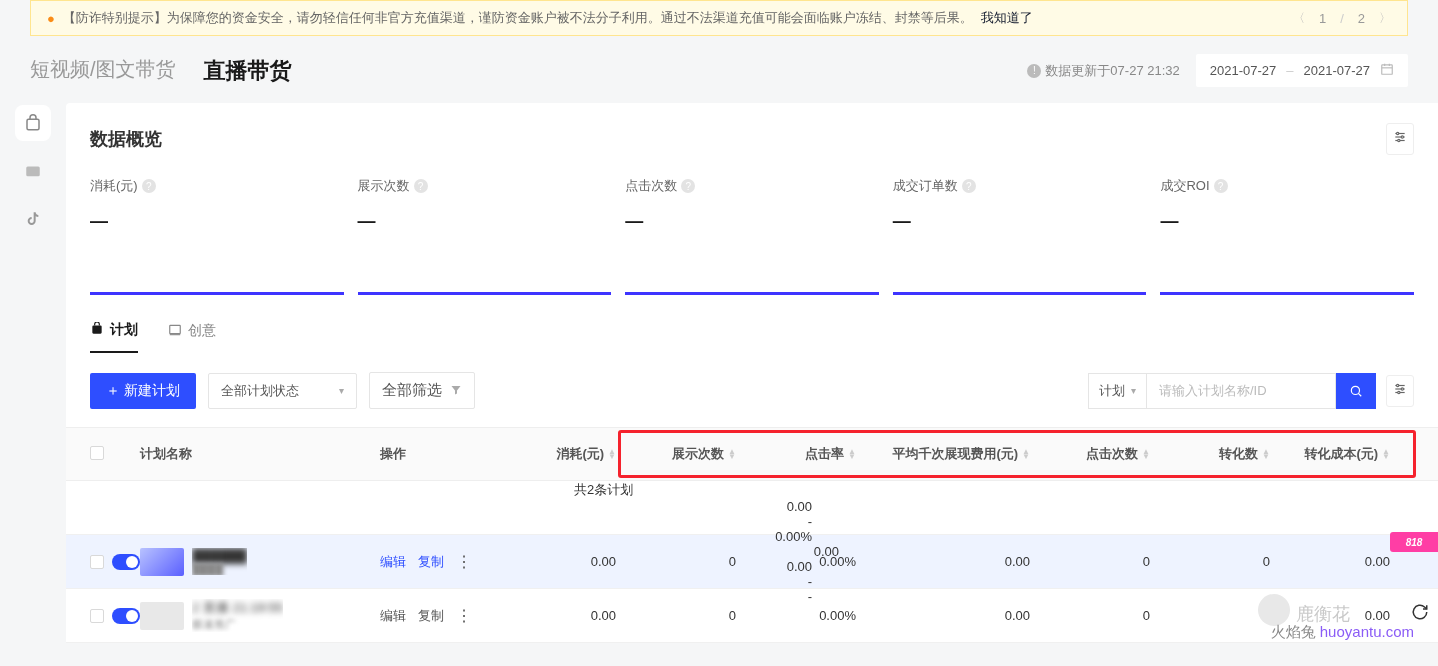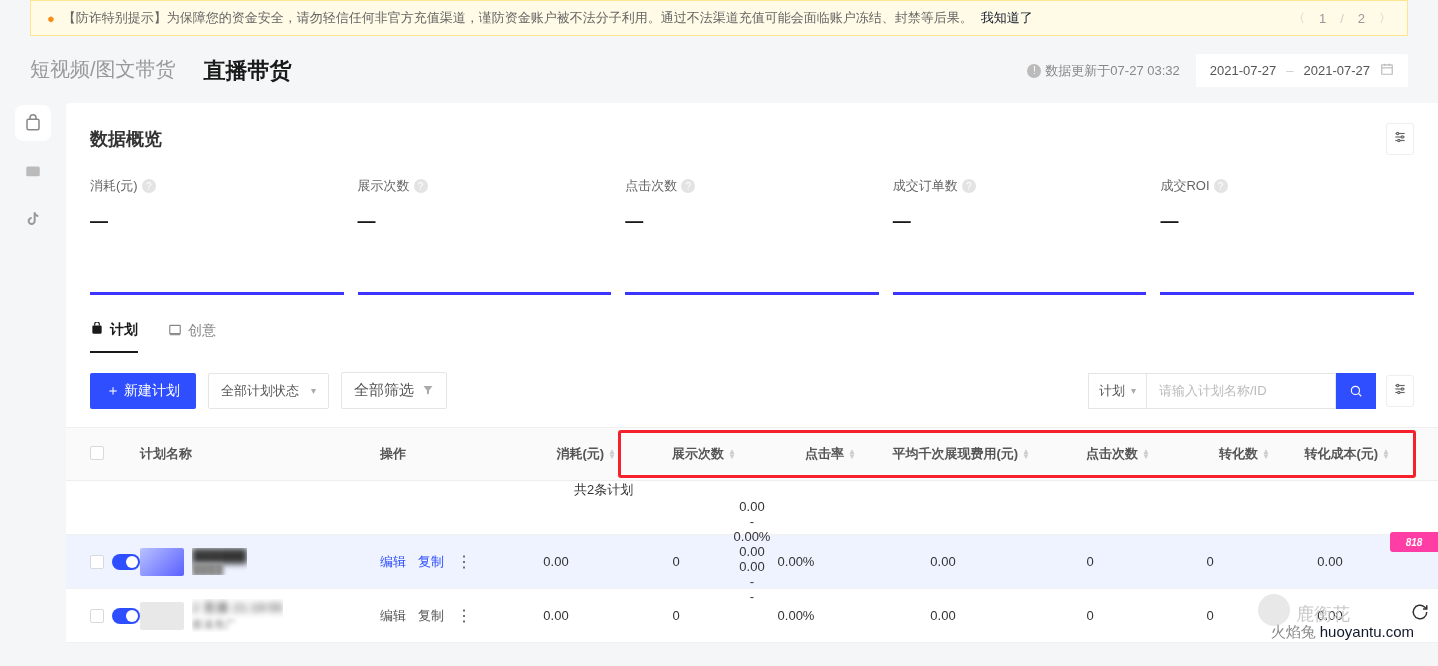--- a/index.html
+++ b/index.html
@@ -34,21 +34,21 @@
 .card-label { font-size: 13px; color: #666; display: flex; align-items: center; gap: 4px; }
 .q-icon { display: inline-flex; width: 14px; height: 14px; border-radius: 50%; background: #e3e3e3; color: #fff; font-size: 10px; align-items: center; justify-content: center; font-style: normal; }
 .card-value { font-size: 18px; font-weight: 600; margin-top: 16px; color: #1a1a1a; }
 .section-tabs { display: flex; gap: 30px; padding: 18px 24px 0 24px; border-bottom: 1px solid transparent; }
 .sect-tab { display: flex; align-items: center; gap: 6px; font-size: 14px; color: #888; padding-bottom: 12px; cursor: pointer; }
 .sect-tab.active { color: #1a1a1a; font-weight: 600; border-bottom: 2px solid #1a1a1a; }
 .sect-tab-icon { font-size: 14px; }
 .toolbar { display: flex; justify-content: space-between; align-items: center; padding: 18px 24px; }
 .toolbar-left { display: flex; gap: 12px; align-items: center; }
 .btn-primary { background: #2e4eff; color: #fff; border: none; padding: 9px 16px; font-size: 14px; border-radius: 2px; cursor: pointer; display: flex; align-items: center; gap: 4px; }
-.select-box { background: #fff; border: 1px solid #e5e5e5; padding: 8px 12px; font-size: 13px; color: #555; cursor: pointer; display: flex; align-items: center; gap: 12px; border-radius: 2px; }
+.select-box { background: #fff; border: 1px solid #e5e5e5; padding: 8px 12px; font-size: 13px; color: #555; cursor: pointer; display: flex; align-items: center; gap: 40px; border-radius: 2px; }
 .select-chevron { color: #aaa; font-size: 10px; }
 .filter-box { background: #fff; border: 1px solid #e5e5e5; padding: 8px 12px; font-size: 15px; color: #555; cursor: pointer; display: flex; align-items: center; gap: 8px; border-radius: 2px; }
 .filter-icon { color: #aaa; }
 .toolbar-right { display: flex; gap: 10px; align-items: center; }
 .search-group { display: flex; }
 .search-select { border: 1px solid #e5e5e5; padding: 8px 10px; font-size: 13px; color: #555; display: flex; align-items: center; gap: 6px; cursor: pointer; border-right: none; }
 .search-input { border: 1px solid #e5e5e5; padding: 8px 12px; font-size: 13px; width: 190px; outline: none; }
 .search-input::placeholder { color: #bbb; }
 .search-btn { background: #2e4eff; border: 1px solid #2e4eff; padding: 0 12px; cursor: pointer; display: flex; align-items: center; justify-content: center; }
 .search-btn svg { width: 14px; height: 14px; }
@@ -71,27 +71,27 @@
 .td-name { width: 240px; display: flex; align-items: center; gap: 8px; }
 .plan-thumb { width: 44px; height: 28px; background: linear-gradient(135deg,#b8c2ff,#5a5fff); border-radius: 2px; flex-shrink: 0; }
 .plan-thumb.gray { background: #e8e8e8; }
 .plan-info { display: flex; flex-direction: column; font-size: 11px; color: #888; overflow: hidden; }
 .plan-title { color: #333; font-size: 13px; filter: blur(3px); }
 .plan-sub { filter: blur(2px); }
 .td-ops { width: 116px; display: flex; gap: 12px; align-items: center; color: #555; }
 .op-link { color: #2e4eff; cursor: pointer; }
 .op-gray { color: #555; cursor: pointer; }
 .op-more { color: #555; cursor: pointer; font-size: 16px; }
-.td-num { width: 120px; text-align: center; }
+.td-num { width: 120px; text-align: right; }
 .td-num.wide { width: 174px; }
 .side-badge { position: absolute; right: 0; top: 532px; width: 48px; height: 20px; background: #ff3ea5; color: #fff; font-size: 10px; display: flex; align-items: center; justify-content: center; border-radius: 3px 0 0 3px; font-style: italic; font-weight: bold; }
 .watermark1 { position: absolute; right: 88px; bottom: 40px; color: #c9c9c9; display: flex; align-items: flex-end; gap: 6px; font-size: 18px; }
 .wm-circle { width: 32px; height: 32px; border-radius: 50%; background: #e8e8e8; }
 .watermark2 { position: absolute; right: 24px; bottom: 24px; color: #888; font-size: 15px; }
-.wm-en { color: #0f172a; margin-left: 4px; }
+.wm-en { color: #8b5cf6; margin-left: 4px; }
 .refresh-corner { position: absolute; right: 6px; bottom: 42px; width: 24px; height: 24px; display: flex; align-items: center; justify-content: center; cursor: pointer; color: #333; }
 </style>
 </head>
 <body>
 
 <div class="alert-bar">
   <div class="alert-left">
     <span class="alert-warn-icon">●</span>
     <span>【防诈特别提示】为保障您的资金安全，请勿轻信任何非官方充值渠道，谨防资金账户被不法分子利用。通过不法渠道充值可能会面临账户冻结、封禁等后果。</span>
     <span class="alert-link">我知道了</span>
@@ -106,21 +106,21 @@
 </div>
 
 <div class="page-header">
   <div class="page-tabs">
     <span class="page-tab">短视频/图文带货</span>
     <span class="page-tab active">直播带货</span>
   </div>
   <div class="header-right">
     <span class="update-time">
       <span class="info-icon-small">!</span>
-      <span>数据更新于07-27 03:32</span>
+      <span>数据更新于07-27 21:32</span>
     </span>
     <div class="date-range">
       <span>2021-07-27</span>
       <span class="date-sep">–</span>
       <span>2021-07-27</span>
       <span class="cal-icon">
         <svg width="14" height="14" viewBox="0 0 24 24" fill="none" stroke="currentColor" stroke-width="2">
             <rect x="3" y="5" width="18" height="16" rx="1"></rect>
             <line x1="3" y1="10" x2="21" y2="10"></line>
             <line x1="8" y1="3" x2="8" y2="7"></line>

